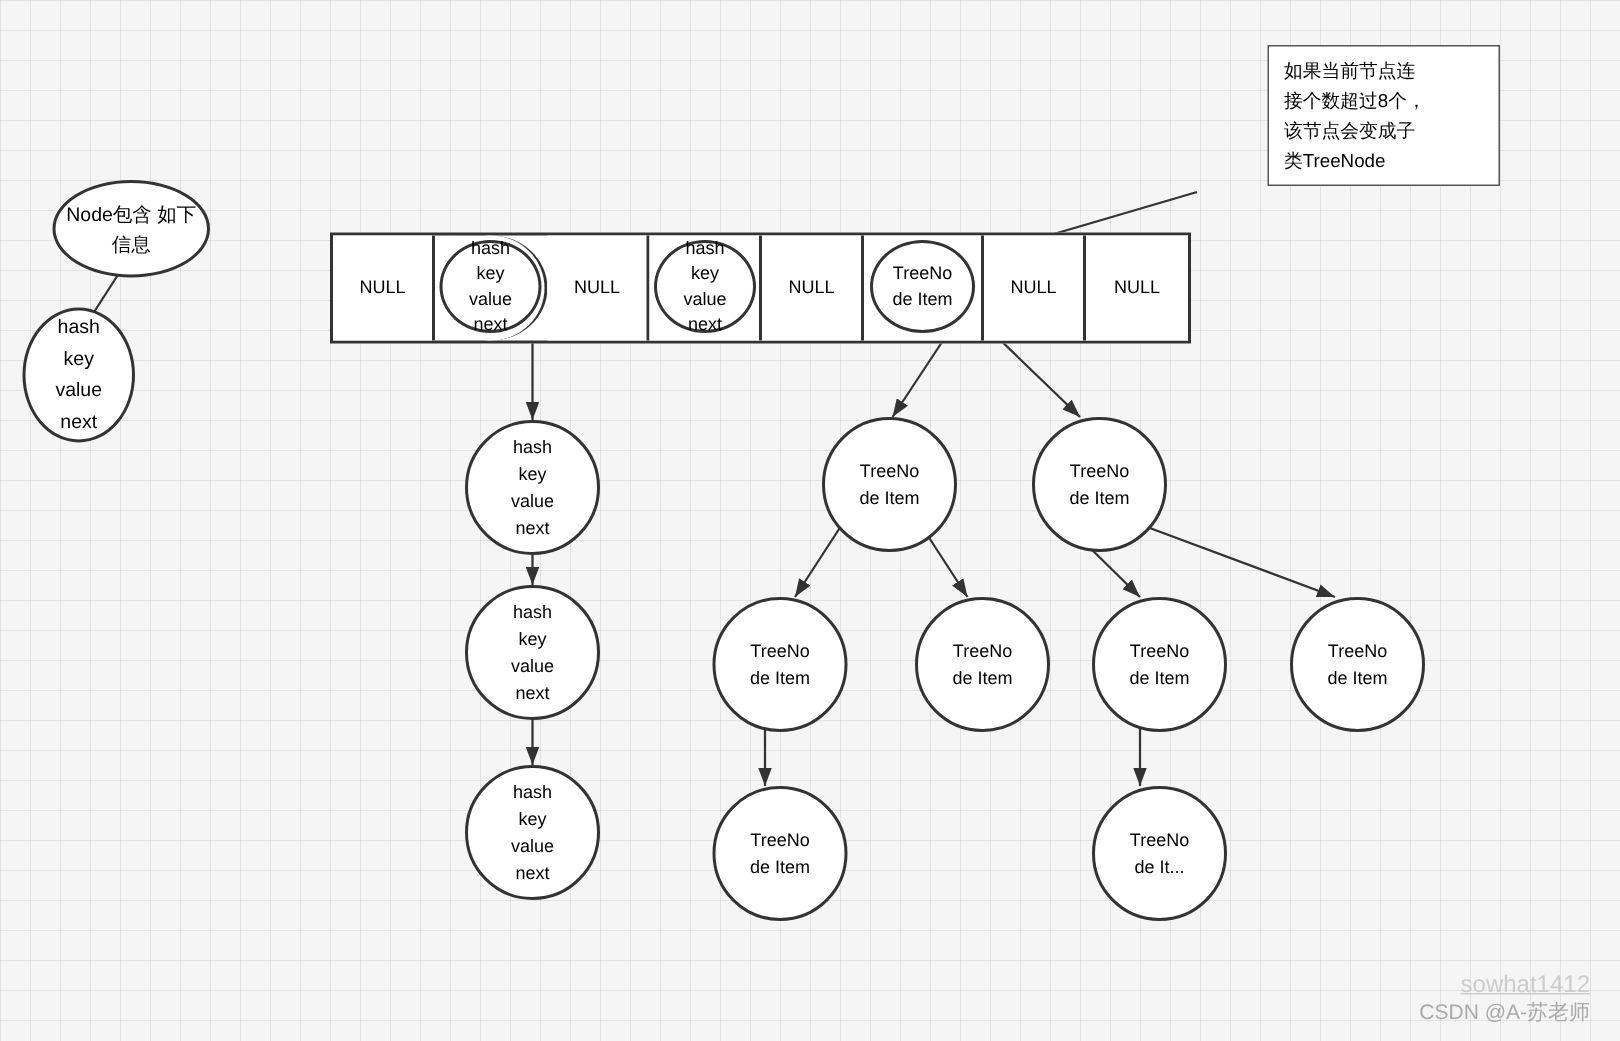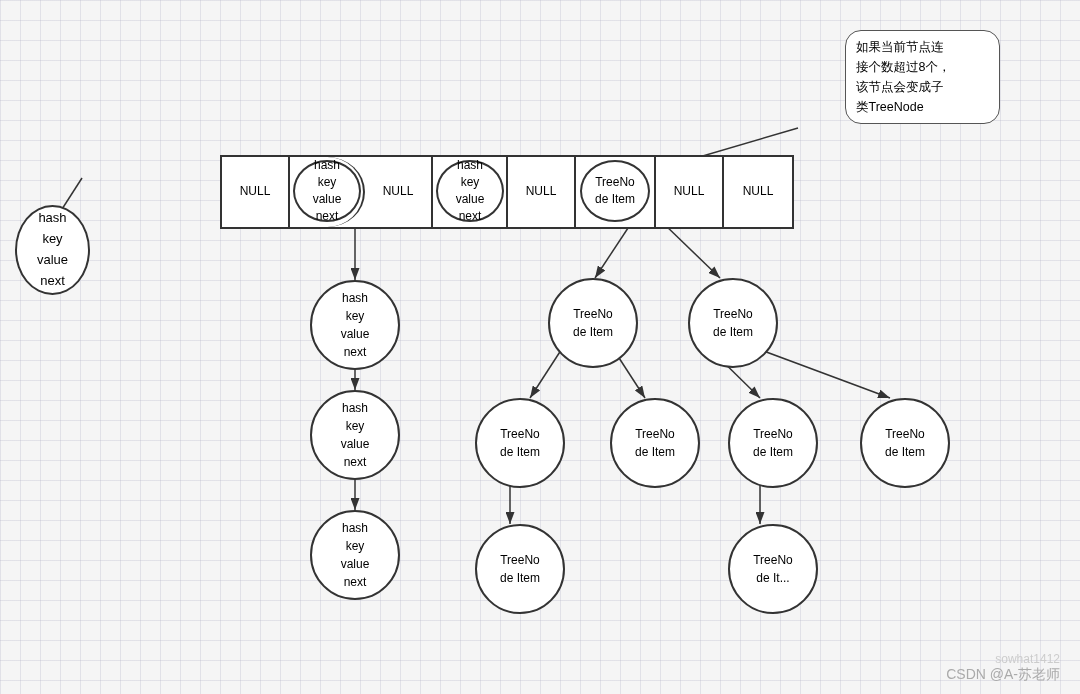--- a/index.html
+++ b/index.html
@@ -62,21 +62,21 @@
       text-align: center;
       font-size: 12px;
       line-height: 1.5;
       padding: 5px;
     }
 
     .tooltip-box {
       position: absolute;
       border: 1.5px solid #555;
       background: white;
-      border-radius: 16px;
+      border-radius: 0;
       font-size: 12px;
       line-height: 1.6;
       padding: 6px 10px;
       text-align: justify;
     }
 
     
     .arrows-svg {
       position: absolute;
       top: 0; left: 0;
@@ -90,22 +90,23 @@
       bottom: 10px;
       right: 20px;
       font-size: 14px;
       color: #aaa;
     }
 
     .watermark2 {
       position: absolute;
       bottom: 28px;
       right: 20px;
-      font-size: 12px;
+      font-size: 16px;
       color: #ccc;
+      text-decoration: underline;
     }
   </style>
 </head>
 <body>
 
 <div class="diagram-container">
 
   <svg class="arrows-svg">
     <defs>
       <marker id="arrowhead" markerWidth="8" markerHeight="6" refX="8" refY="3" orient="auto">
@@ -133,20 +134,24 @@
 
     <line x1="745" y1="344" x2="890" y2="398" stroke="#333" stroke-width="1.5" marker-end="url(#arrowhead)"></line>
 
     <line x1="510" y1="468" x2="510" y2="524" stroke="#333" stroke-width="1.5" marker-end="url(#arrowhead)"></line>
 
     <line x1="760" y1="468" x2="760" y2="524" stroke="#333" stroke-width="1.5" marker-end="url(#arrowhead)"></line>
 
     <line x1="798" y1="128" x2="672" y2="165" stroke="#333" stroke-width="1.5"></line>
   </svg>
 
+  <div class="speech-bubble" style="left:35px; top:120px; width:105px; height:65px; font-size:13px;">
+    <span>Node包含
+如下信息</span>
+  </div>
 
   <div class="speech-bubble" style="left:15px; top:205px; width:75px; height:90px; font-size:13px; line-height:1.6;">
     <span>hash<br>key<br>value<br>next</span>
   </div>
 
   <div class="tooltip-box" style="right:80px; top:30px; width:155px; font-size:12.5px;">
     <span>如果当前节点连<br>接个数超过8个，<br>该节点会变成子<br>类TreeNode</span>
   </div>
 
   <div style="position:absolute; top:155px; left:220px; display:flex; border:2px solid #333; background:white;">

